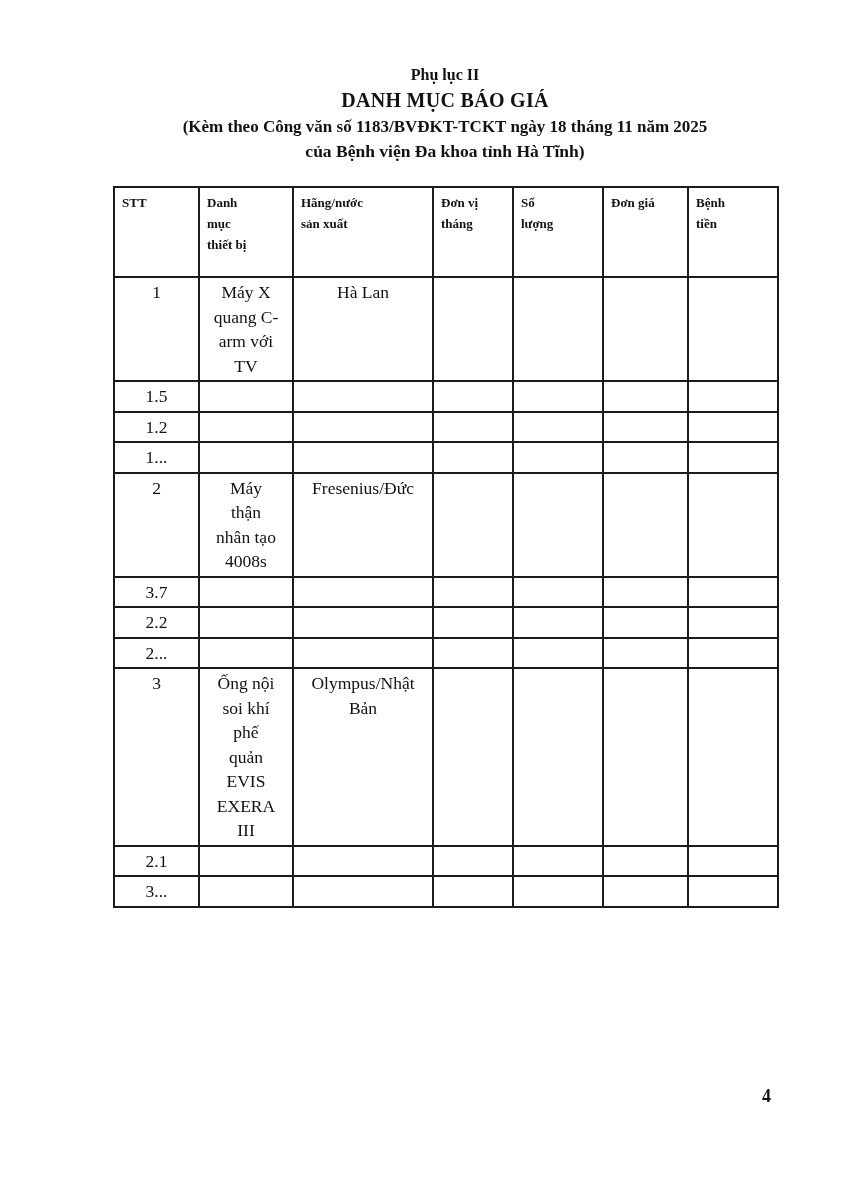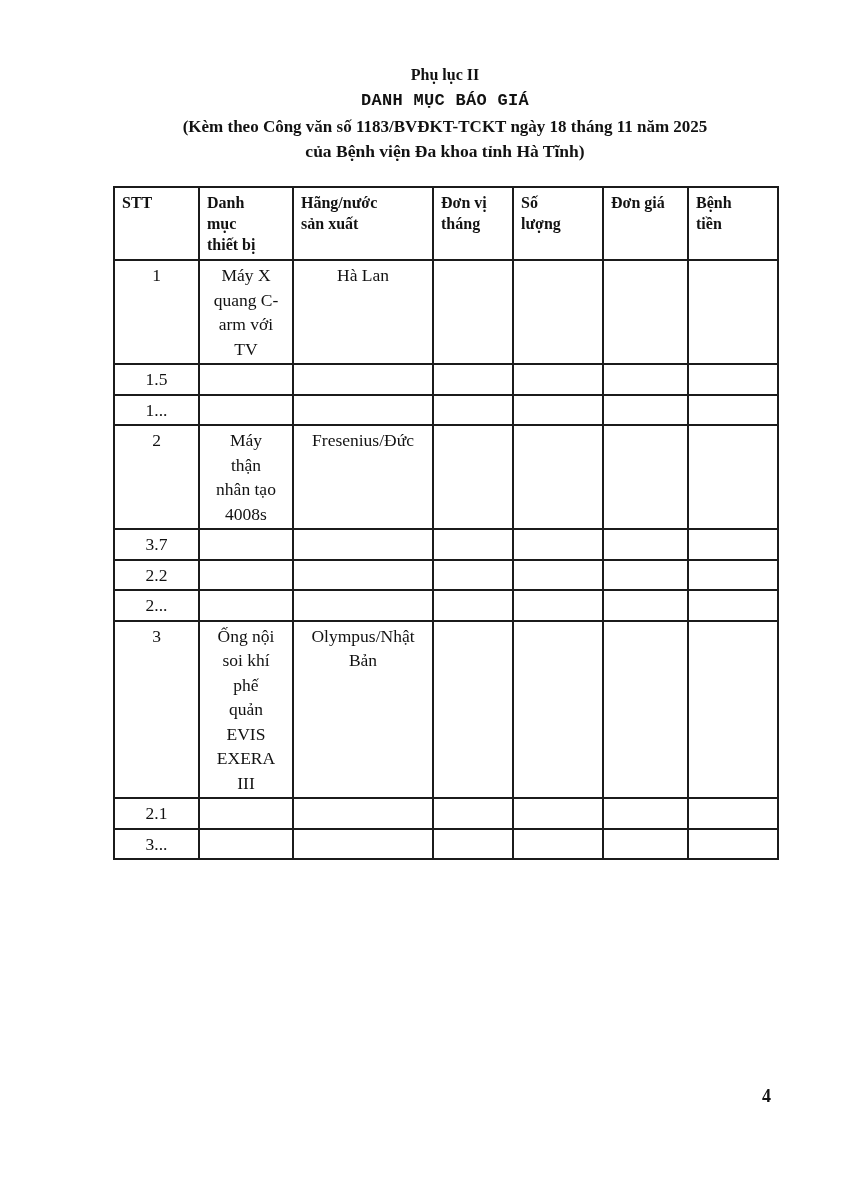--- a/index.html
+++ b/index.html
@@ -15,40 +15,40 @@
     position: absolute;
     inset: 0;
     padding: 62px 72px 0 113px;
   }
   .titles {
     width: 664px;
     text-align: center;
     font-weight: bold;
   }
   .t1 { font-size: 16px;   line-height: 25px; }
-  .t2 { font-size: 17px;   line-height: 27px; letter-spacing: 0.3px; font-family: Liberation Mono, monospace; }
+  .t2 { font-size: 20px;   line-height: 27px; letter-spacing: 0.3px; }
   .t3 { font-size: 17px; line-height: 25px; }
   .t4 { font-size: 17.5px; line-height: 25px; }
   table.quote {
     border-collapse: collapse;
     table-layout: fixed;
     width: 664px;
     margin-top: 22px;
   }
   table.quote th, table.quote td {
     border: 2px solid #1b1b1b;
     white-space: pre-line;
     overflow: hidden;
   }
   table.quote th {
-    font-size: 16px;
+    font-size: 13px;
     font-weight: bold;
     text-align: left;
     vertical-align: top;
-    padding: 4px 2px 4px 7px;
+    padding: 4px 2px 21px 7px;
     line-height: 21px;
   }
   table.quote td {
     font-size: 17.5px;
     font-weight: normal;
     text-align: center;
     vertical-align: top;
     padding: 2px 2px;
     line-height: 24.5px;
     height: 28px;
@@ -120,20 +120,29 @@
         <tr>
           <td>1.5</td>
           <td></td>
           <td></td>
           <td></td>
           <td></td>
           <td></td>
           <td></td>
         </tr>
         <tr>
+          <td>1.2</td>
+          <td></td>
+          <td></td>
+          <td></td>
+          <td></td>
+          <td></td>
+          <td></td>
+        </tr>
+        <tr>
           <td>1...</td>
           <td></td>
           <td></td>
           <td></td>
           <td></td>
           <td></td>
           <td></td>
         </tr>
         <tr>
           <td>2</td>

